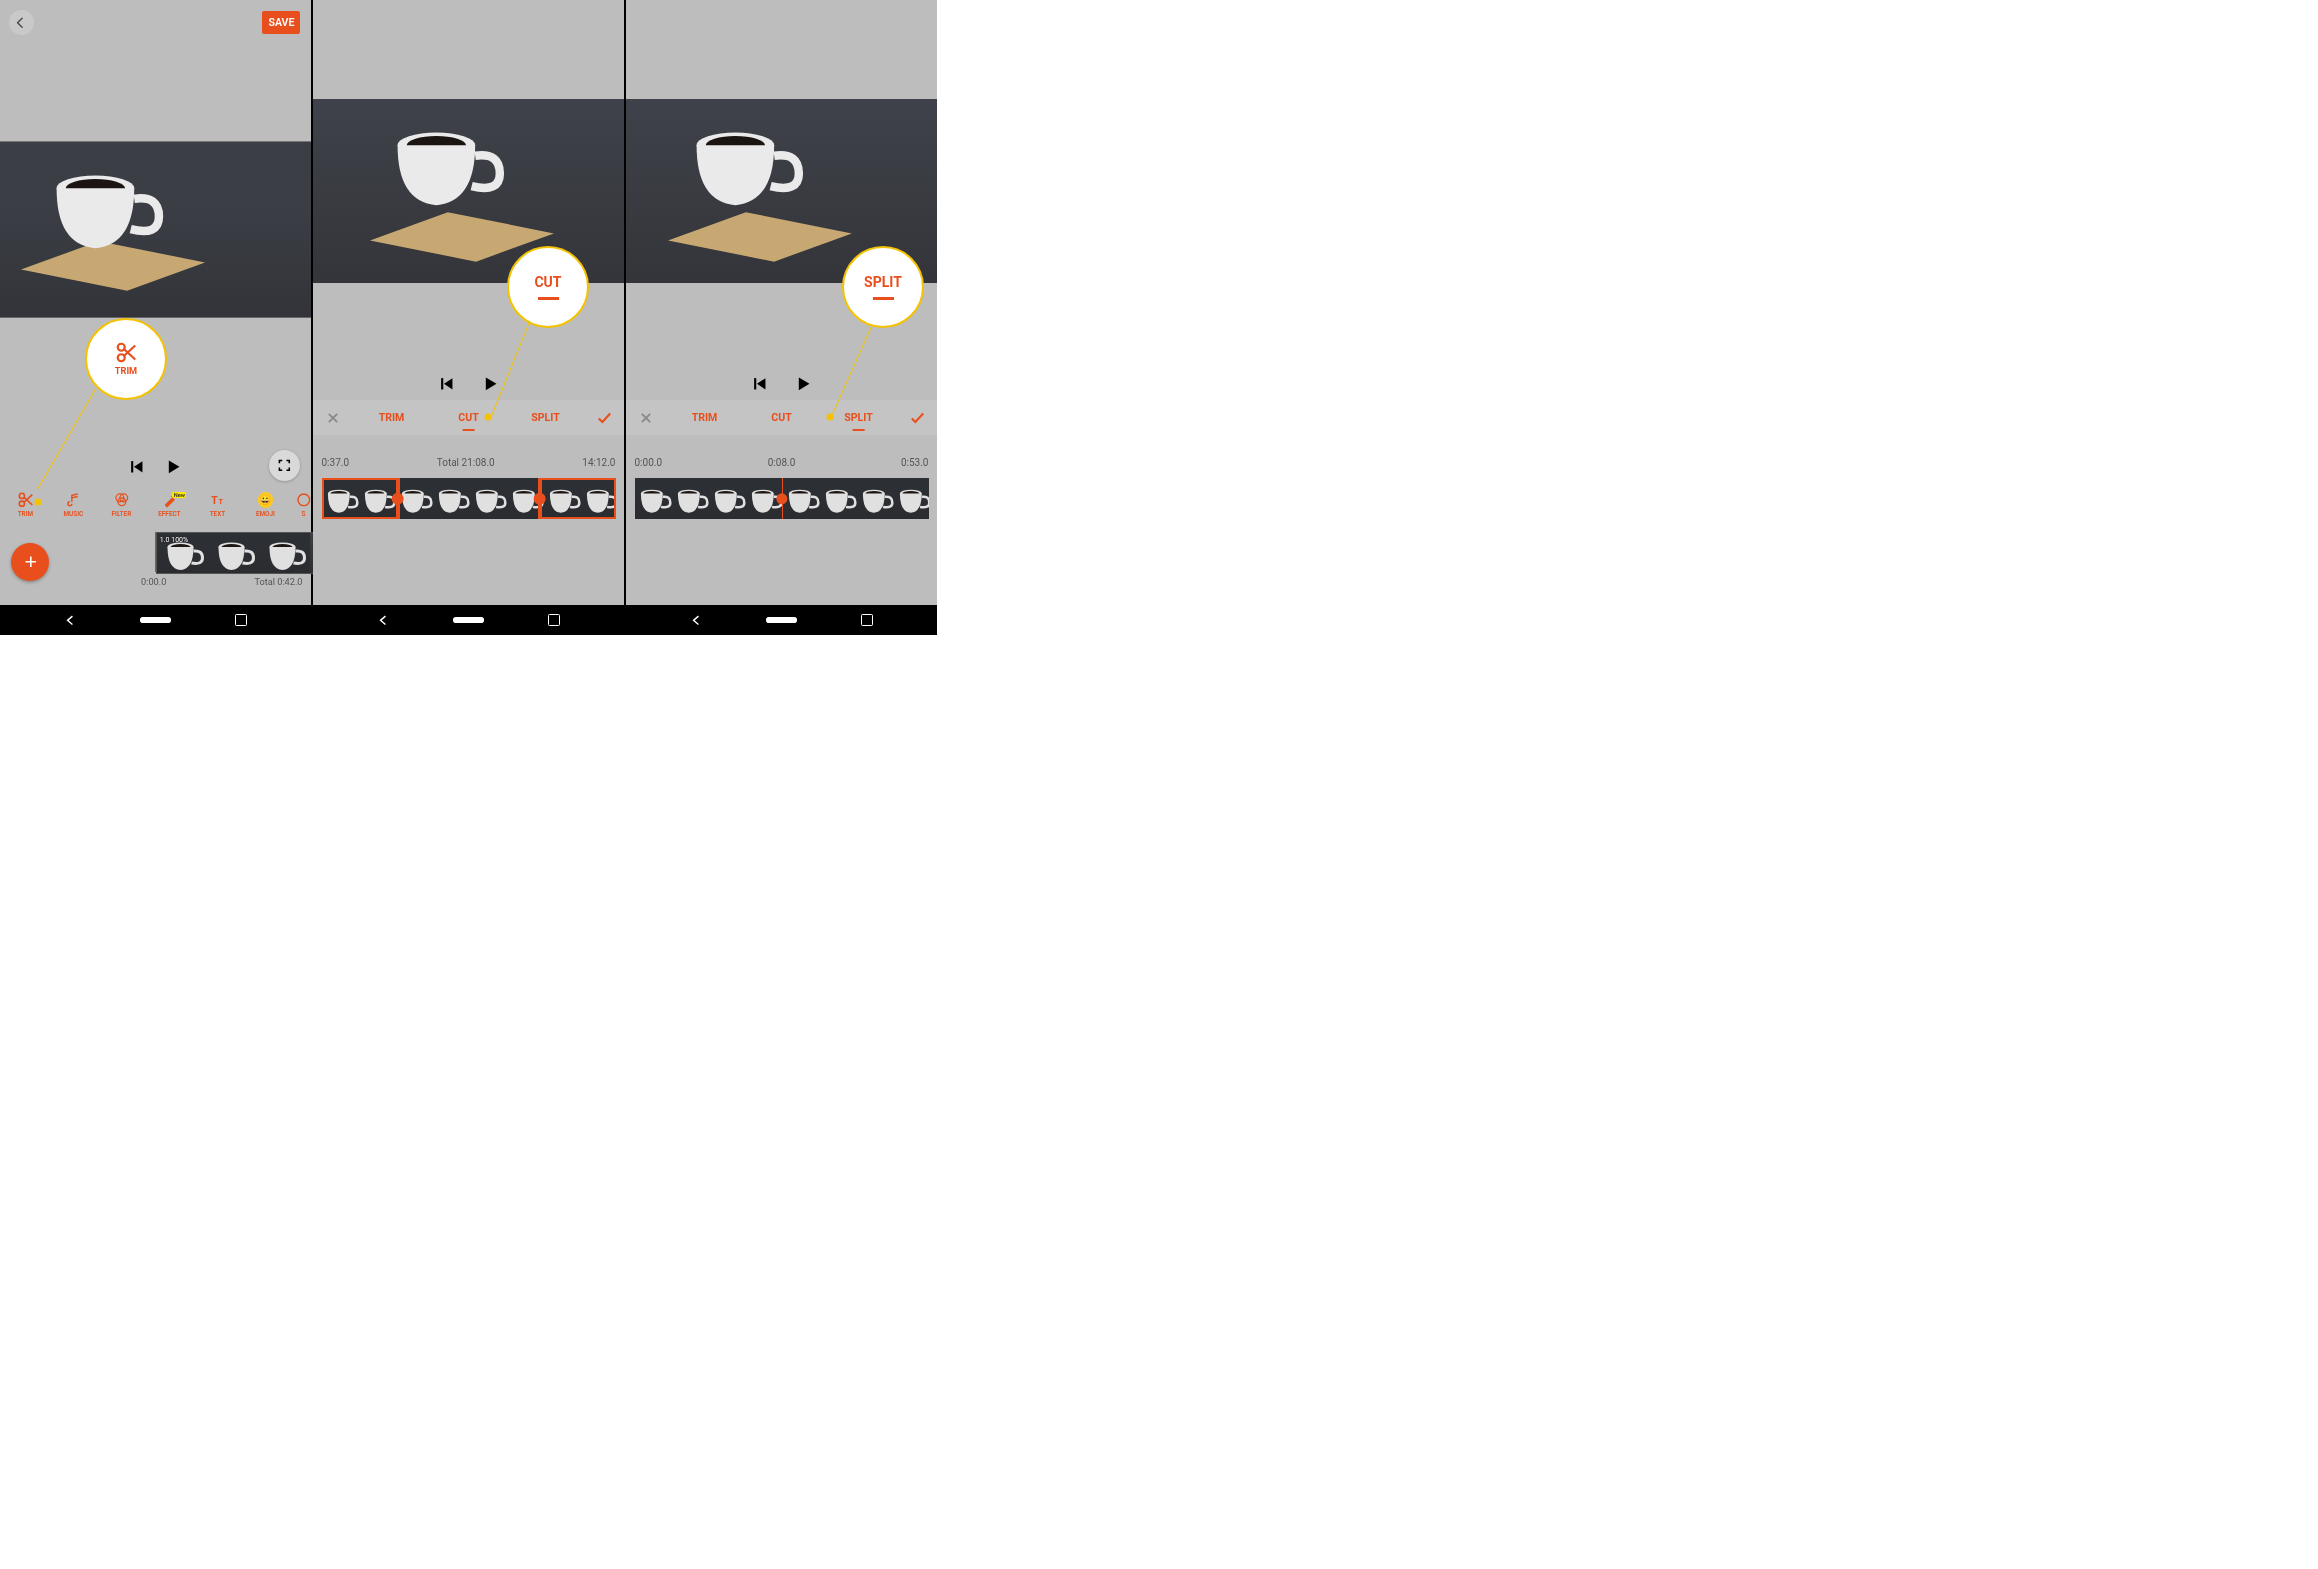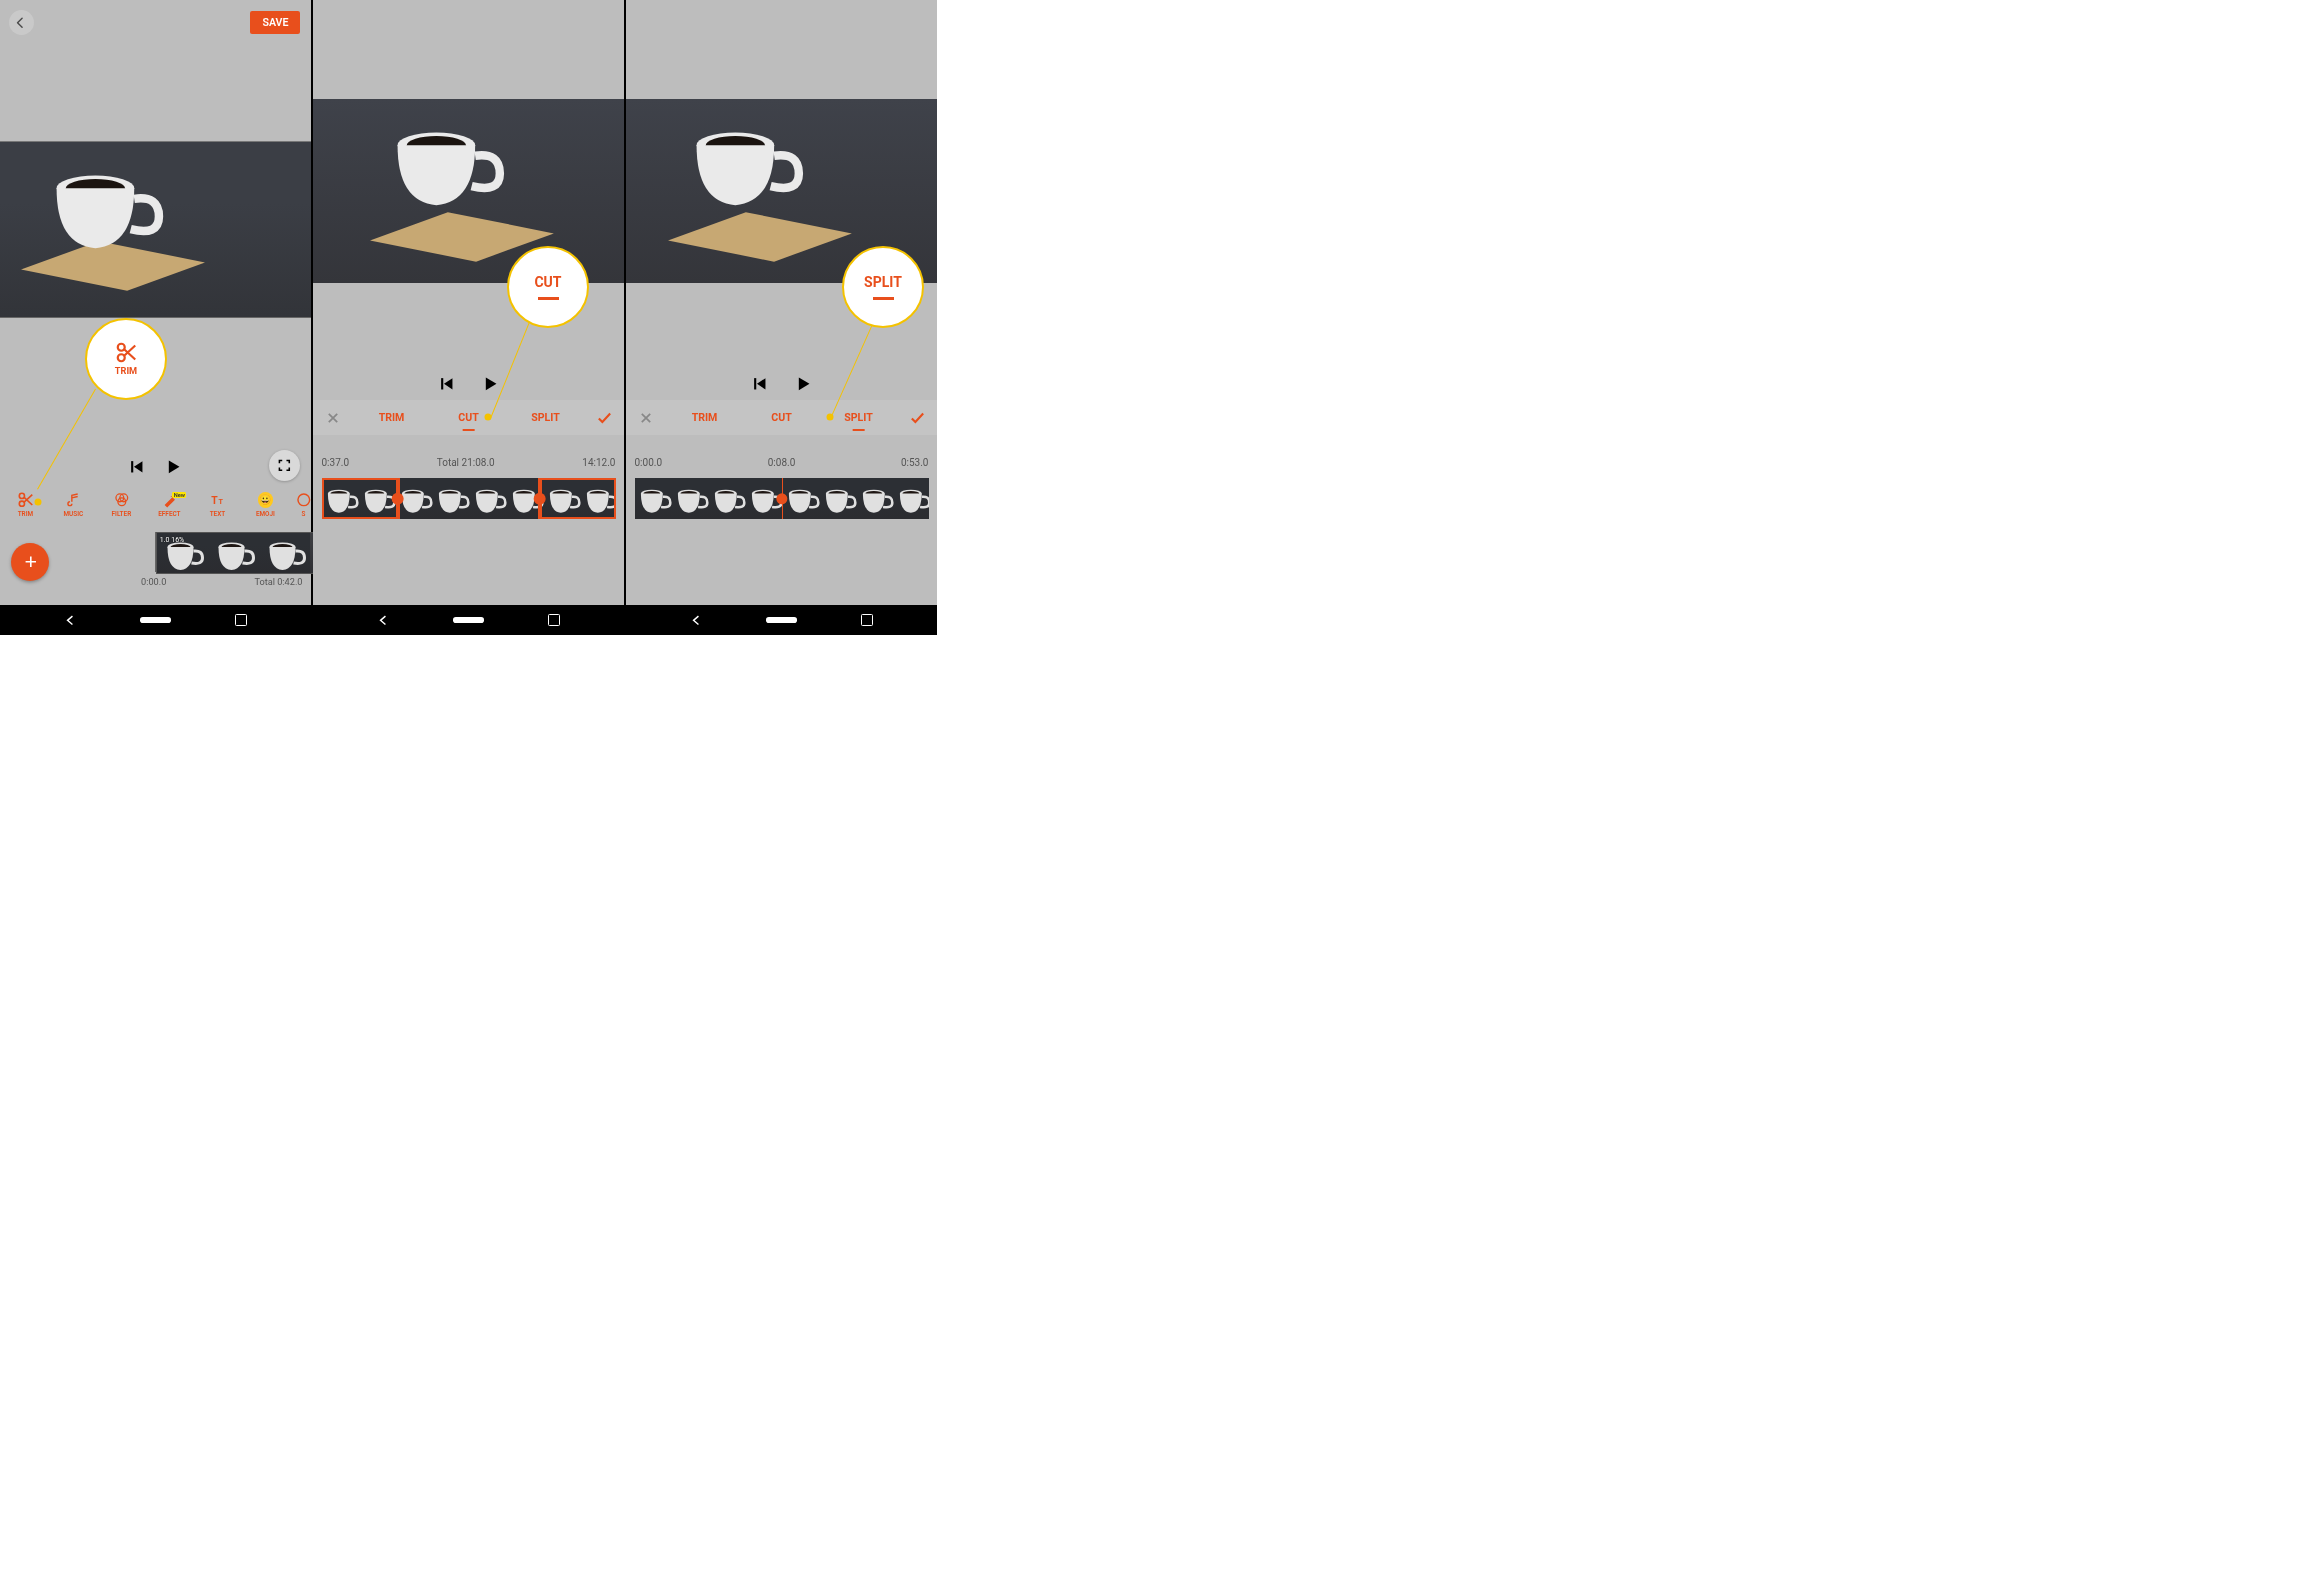--- a/index.html
+++ b/index.html
@@ -4,21 +4,21 @@
 <style>
   html,body{margin:0;padding:0;background:#fff;font-family:Roboto,Helvetica,Arial,sans-serif;}
   .stage{width:939px;height:635px;display:flex;position:relative;}
   .col{width:311px;height:635px;position:relative;background:#bdbdbd;border-right:2.8px solid #000;}
   .col:last-child{border-right:none;}
 
   
   .topbar{position:absolute;top:0;left:0;right:0;height:44px;}
   .back-btn{position:absolute;top:10px;left:8.5px;width:25.4px;height:25.4px;border-radius:50%;background:#c9c9c9;display:flex;align-items:center;justify-content:center;}
   .back-btn svg{width:15.6px;height:15.6px;stroke:#4a4a4a;stroke-width:2.2;fill:none;stroke-linecap:round;stroke-linejoin:round;}
-  .save-btn{position:absolute;top:10.6px;right:10.6px;background:#e84f1c;color:#fff;font-weight:600;font-size:10.6px;padding:5px 12px;border-radius:2.1px;}
+  .save-btn{position:absolute;top:10.6px;right:10.6px;background:#e84f1c;color:#fff;font-weight:600;font-size:10.6px;padding:5px 6px;border-radius:2.1px;}
 
   .preview{position:absolute;left:0;right:0;top:141px;height:175px;background:linear-gradient(#3b3e45 0%,#3b3e45 35%,#323439 100%);border-top:0.7px solid #777;border-bottom:0.7px solid #666;}
   .cup{position:absolute;}
   .mat{position:absolute;}
 
   
   .pb{position:absolute;left:0;right:0;top:452px;height:30px;display:flex;align-items:center;justify-content:center;gap:21px;}
   .pb-ico{width:15.6px;height:15.6px;fill:#000;}
   .fs-btn{position:absolute;top:450px;right:11.3px;width:31px;height:31px;border-radius:50%;background:#d9d9d9;box-shadow:0 0.7px 2.8px rgba(0,0,0,.25);display:flex;align-items:center;justify-content:center;}
   .fs-btn svg{width:12.7px;height:12.7px;stroke:#000;stroke-width:2.2;fill:none;}
@@ -193,21 +193,21 @@
     </div>
 
     <div class="tl">
       <div class="addbtn">
         <svg viewBox="0 0 24 24" width="15.6" height="15.6">
             <path d="M12 4v16M4 12h16"></path>
           </svg>
       </div>
       <div class="playhead" style="left:155px"></div>
       <div class="tlclip" style="left:156px;width:156px">
-        <span class="pctlabel">1.0 16%</span>
+        <span class="pctlabel">1.0 100%</span>
         <svg class="thumb" style="width:51px" viewBox="0 0 44 40">
             <use href="#cup-mini" x="4" y="6"></use>
           </svg>
         <svg class="thumb" style="width:51px" viewBox="0 0 44 40">
             <use href="#cup-mini" x="4" y="6"></use>
           </svg>
         <svg class="thumb" style="width:51px" viewBox="0 0 44 40">
             <use href="#cup-mini" x="4" y="6"></use>
           </svg>
       </div>

